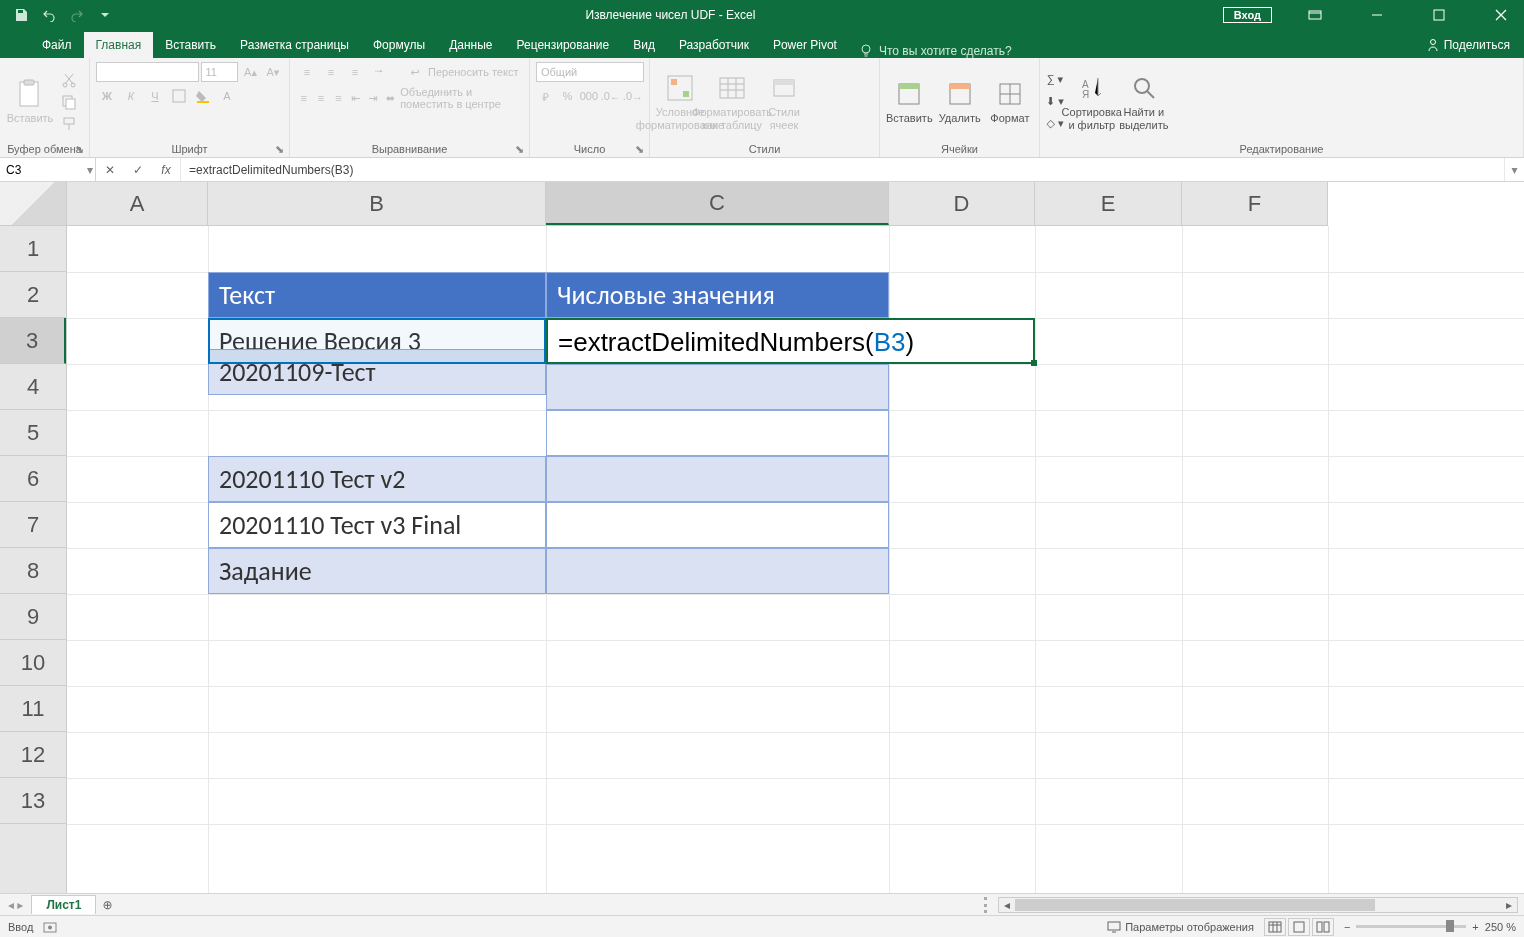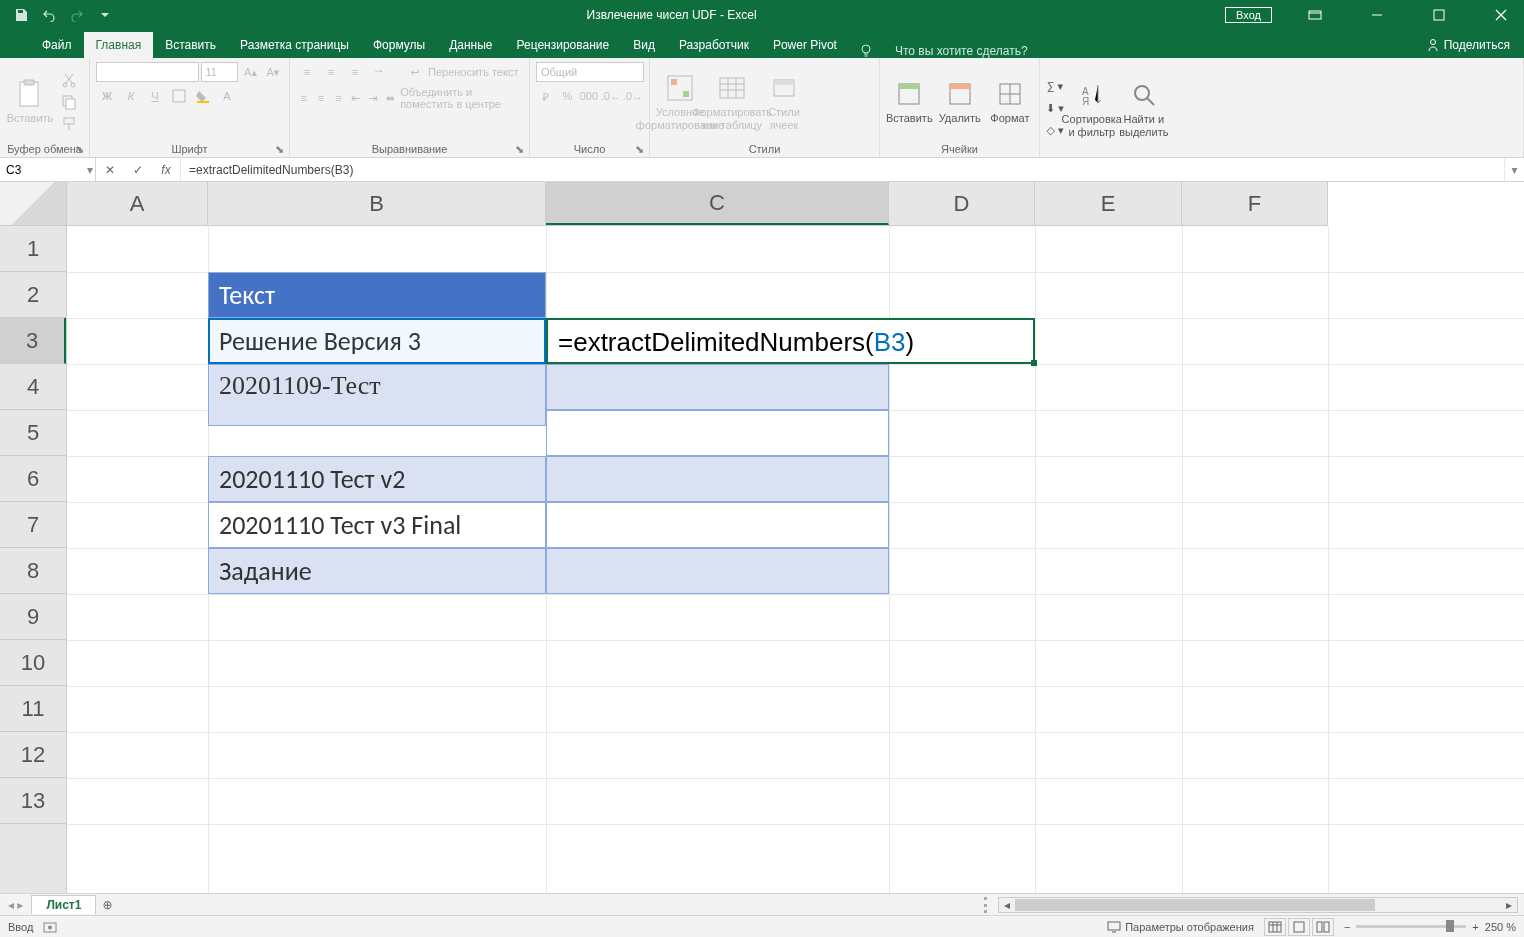--- a/index.html
+++ b/index.html
@@ -3,31 +3,31 @@
 <meta charset="utf-8">
 <style>
 * { margin: 0; padding: 0; box-sizing: border-box; font-family: 'Segoe UI', Tahoma, sans-serif; user-select: none; }
 body { width: 1524px; height: 937px; background: #fff; overflow: hidden; display: flex; flex-direction: column; }
 
 
 .titlebar { height: 30px; background: #0f6e3e; display: flex; align-items: center; color: #fff; font-size: 12px; }
 .titlebar .qat { display: flex; align-items: center; gap: 2px; padding-left: 8px; }
 .titlebar .qat .qbtn { width: 26px; height: 24px; display: flex; align-items: center; justify-content: center; color: #cde8d8; }
 .titlebar .title { flex: 1; text-align: center; }
-.titlebar .winctrl { display: flex; align-items: center; gap: 16px; }
+.titlebar .winctrl { display: flex; align-items: center; gap: 16px; font-weight: bold; }
 .titlebar .winbtn { width: 46px; height: 30px; display: flex; align-items: center; justify-content: center; color: #fff; }
 .signin { border: 1px solid #fff; padding: 1px 10px; font-size: 11px; margin-right: 4px; }
 
 
 .ribbon-tabs { height: 28px; background: #0f6e3e; display: flex; align-items: flex-end; padding-left: 30px; }
 .rtab { padding: 6px 12px; color: #fff; font-size: 12px; cursor: pointer; }
 .rtab.file { background: #0f6e3e; }
 .rtab.active { background: #f3f3f3; color: #217346; }
 .rtab-spacer { flex: 1; }
-.tell-me { display: flex; align-items: center; gap: 22px; color: #cde8d8; font-size: 12px; padding: 0 10px; margin-top: 48px; }
+.tell-me { display: flex; align-items: center; gap: 6px; color: #cde8d8; font-size: 12px; padding: 0 10px; margin-top: 48px; }
 .share { color: #fff; font-size: 12px; padding: 6px 14px; display: flex; align-items: center; gap: 4px; }
 
 
 .ribbon { height: 100px; background: #f3f3f3; border-bottom: 1px solid #d4d4d4; display: flex; font-size: 11px; color: #888; }
 .rgroup { border-right: 1px solid #e0e0e0; display: flex; flex-direction: column; padding: 4px 6px 2px; position: relative; }
 .rgroup .glabel { text-align: center; font-size: 11px; color: #666; margin-top: auto; padding-top: 2px; }
 .rgroup .launcher { position: absolute; right: 2px; bottom: 2px; width: 12px; height: 12px; color: #888; }
 .rcontent { display: flex; gap: 4px; flex: 1; }
 .bigbtn { display: flex; flex-direction: column; align-items: center; justify-content: center; width: 48px; gap: 2px; text-align: center; line-height: 1.1; }
 .bigbtn .ic { width: 32px; height: 32px; }
@@ -354,20 +354,21 @@
         <span>Сортировка и фильтр</span>
       </div>
       <div class="bigbtn" style="color:#555">
         <svg class="ic" viewBox="0 0 32 32">
             <circle cx="14" cy="14" r="7" fill="none" stroke="#888" stroke-width="2"></circle>
             <path stroke="#888" stroke-width="2" d="M19 19l7 7"></path>
           </svg>
         <span>Найти и выделить</span>
       </div>
     </div>
+    <div class="glabel">Редактирование</div>
   </div>
 </div>
 
 <div class="formula-bar">
   <div class="namebox">
     <span>C3</span>
     <span class="dd">▾</span>
   </div>
   <div class="fb-btns">
     <div class="fb-btn">✕</div>
@@ -423,23 +424,24 @@
           <div class="gline-h" style="top: 230px;"></div>
           <div class="gline-h" style="top: 276px;"></div>
           <div class="gline-h" style="top: 322px;"></div>
           <div class="gline-h" style="top: 368px;"></div>
           <div class="gline-h" style="top: 414px;"></div>
           <div class="gline-h" style="top: 460px;"></div>
           <div class="gline-h" style="top: 506px;"></div>
           <div class="gline-h" style="top: 552px;"></div>
           <div class="gline-h" style="top: 598px;"></div>
           <div class="tbl tbl-hdr" style="left: 141px; top: 46px; width: 338px; height: 46px;">Текст</div>
+          <div class="tbl tbl-hdr" style="left: 479px; top: 46px; width: 343px; height: 46px;">Числовые значения</div>
           <div class="tbl tbl-cell tbl-row-odd" style="left: 141px; top: 92px; width: 338px; height: 46px;">Решение Версия 3</div>
           <div class="tbl tbl-cell tbl-row-odd" style="left: 479px; top: 92px; width: 343px; height: 46px;"></div>
-          <div class="tbl tbl-cell tbl-row-even" style="left: 141px; top: 138px; width: 338px; height: 62px; font-family: Liberation Serif, serif;">20201109-Тест</div>
+          <div class="tbl tbl-cell tbl-row-even" style="left: 141px; top: 123px; width: 338px; height: 46px;">20201109-Тест</div>
           <div class="tbl tbl-cell tbl-row-even" style="left: 479px; top: 138px; width: 343px; height: 46px;"></div>
           <div class="tbl tbl-cell tbl-row-odd" style="left: 479px; top: 184px; width: 343px; height: 46px;"></div>
           <div class="tbl tbl-cell tbl-row-even" style="left: 141px; top: 230px; width: 338px; height: 46px;">20201110 Тест v2</div>
           <div class="tbl tbl-cell tbl-row-even" style="left: 479px; top: 230px; width: 343px; height: 46px;"></div>
           <div class="tbl tbl-cell tbl-row-odd" style="left: 141px; top: 276px; width: 338px; height: 46px;">20201110 Тест v3 Final</div>
           <div class="tbl tbl-cell tbl-row-odd" style="left: 479px; top: 276px; width: 343px; height: 46px;"></div>
           <div class="tbl tbl-cell tbl-row-even" style="left: 141px; top: 322px; width: 338px; height: 46px;">Задание</div>
           <div class="tbl tbl-cell tbl-row-even" style="left: 479px; top: 322px; width: 343px; height: 46px;"></div>
           <div class="ref-highlight" style="left: 141px; top: 92px; width: 338px; height: 46px;"></div>
           <div class="formula-edit" style="left: 479px; top: 92px; height: 46px; min-width: 489px; border: 2px solid rgb(15, 110, 62);"><span>=extractDelimitedNumbers(</span><span class="ref">B3</span><span>)</span><div class="active-handle"></div></div>

